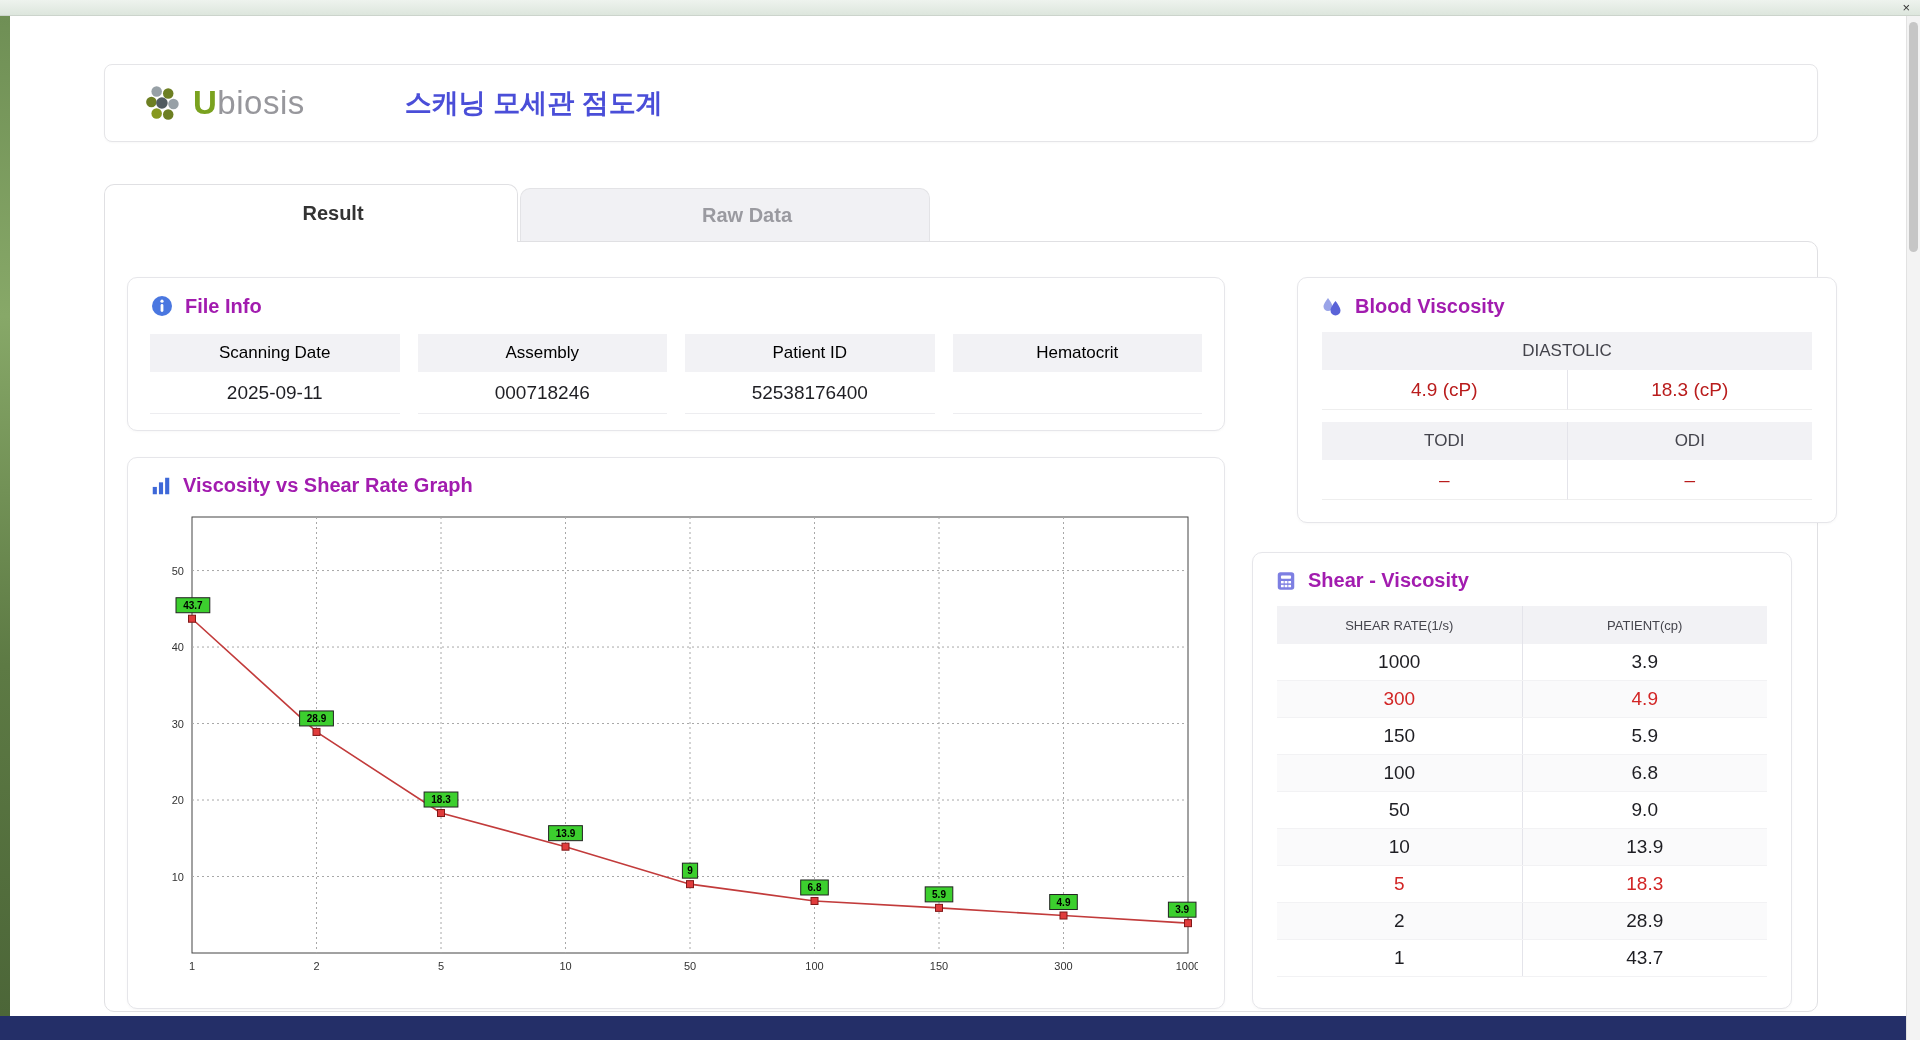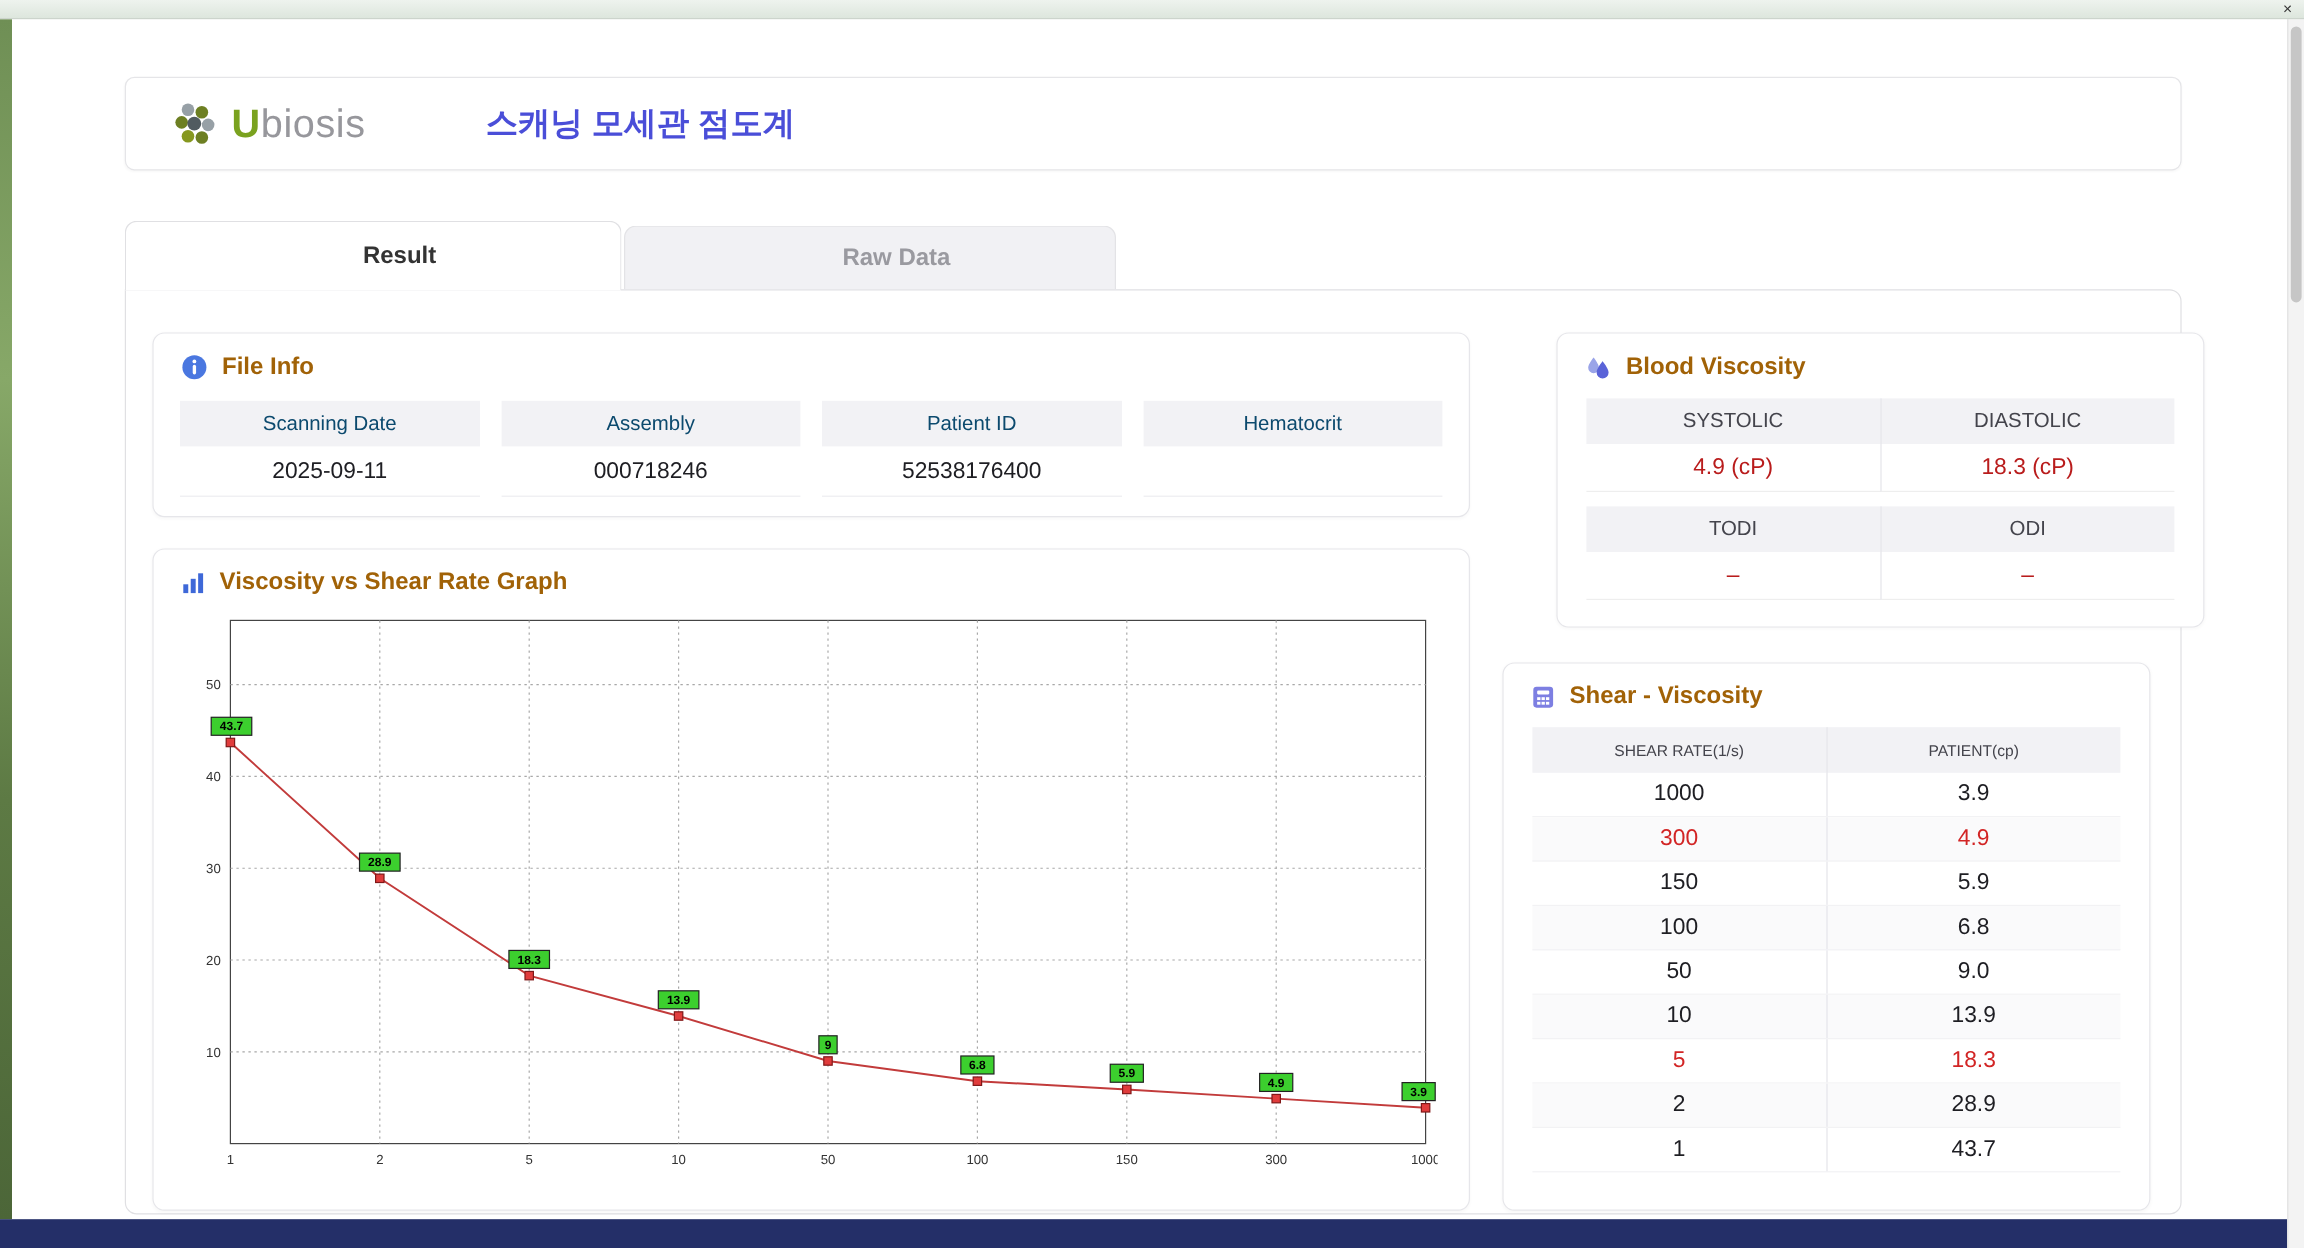--- a/index.html
+++ b/index.html
@@ -38,27 +38,27 @@
   .tab-raw { left:510px; top:172px; width:410px; height:53px; background:#f1f1f4;
              border:1px solid #e3e3e6; border-bottom:none; border-radius:10px 10px 0 0;
              z-index:1; font-weight:600; color:#9a9aa0; }
 
   .main-panel { position:absolute; left:94px; top:225px; width:1714px; height:771px;
                 border:1px solid #e0e0e3; border-radius:0 10px 10px 10px; background:#fff; z-index:2; }
 
   .card { position:absolute; border:1px solid #e6e6ea; border-radius:10px; background:#fff;
           box-shadow:0 1px 3px rgba(0,0,0,.03); }
   .card-head { display:flex; align-items:center; gap:11px; padding:16px 22px 10px; }
-  .card-title { font-size:20px; font-weight:700; color:#a16207; }
+  .card-title { font-size:20px; font-weight:700; color:#a21caf; }
 
   .file-info { left:22px; top:35px; width:1098px; height:154px; }
   .fi-row { display:flex; gap:18px; padding:6px 22px 0; }
   .fi-col { flex:1; }
   .fi-label { height:38px; background:#f2f2f5; display:flex; align-items:center; justify-content:center;
-              font-size:17px; color:#0c4a6e; font-weight:500; }
+              font-size:17px; color:#000000; font-weight:500; }
   .fi-value { height:42px; display:flex; align-items:center; justify-content:center;
               font-size:19px; color:#1e1e23; border-bottom:1px solid #ededf0; }
 
   .graph-card { left:22px; top:215px; width:1098px; height:552px; }
   .chart-wrap { padding:2px 0 0 20px; }
 
   .bv-card { left:1192px; top:35px; width:540px; height:246px; }
   .bv-table { margin:4px 24px 0; }
   .bv-row { display:flex; }
   .bv-cell { flex:1; height:38px; display:flex; align-items:center; justify-content:center; }
@@ -217,21 +217,20 @@
       <section class="card bv-card">
         <div class="card-head">
           <svg viewBox="0 0 24 24" width="24" height="24">
             <path d="M8 4 C8 4 3.5 9.5 3.5 12.5 A4.5 4.5 0 0 0 12.5 12.5 C12.5 9.5 8 4 8 4 Z" fill="#9aa4e8"></path>
             <path d="M15.5 7 C15.5 7 10.5 13 10.5 16.4 A5 5 0 0 0 20.5 16.4 C20.5 13 15.5 7 15.5 7 Z" fill="#5a63d8"></path>
           </svg>
           <span class="card-title">Blood Viscosity</span>
         </div>
         <div class="bv-table">
           <div class="bv-row bv-head">
-            <div class="bv-cell">SYSTOLIC</div>
             <div class="bv-cell">DIASTOLIC</div>
           </div>
           <div class="bv-row bv-val">
             <div class="bv-cell">4.9 (cP)</div>
             <div class="bv-cell">18.3 (cP)</div>
           </div>
           <div class="bv-gap"></div>
           <div class="bv-row bv-head">
             <div class="bv-cell">TODI</div>
             <div class="bv-cell">ODI</div>

